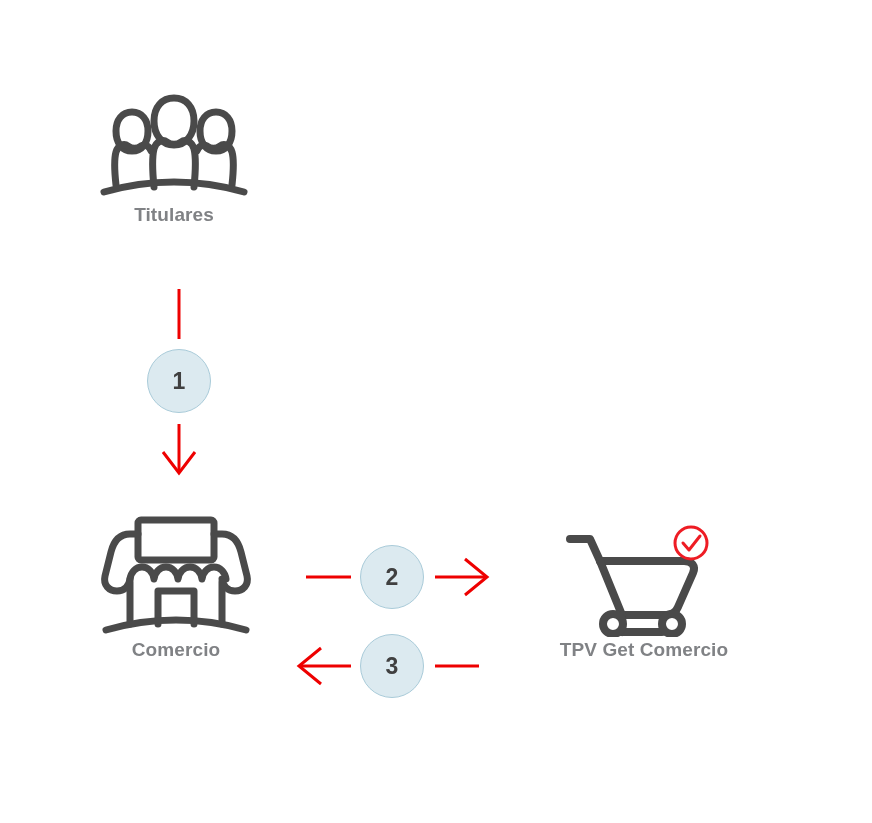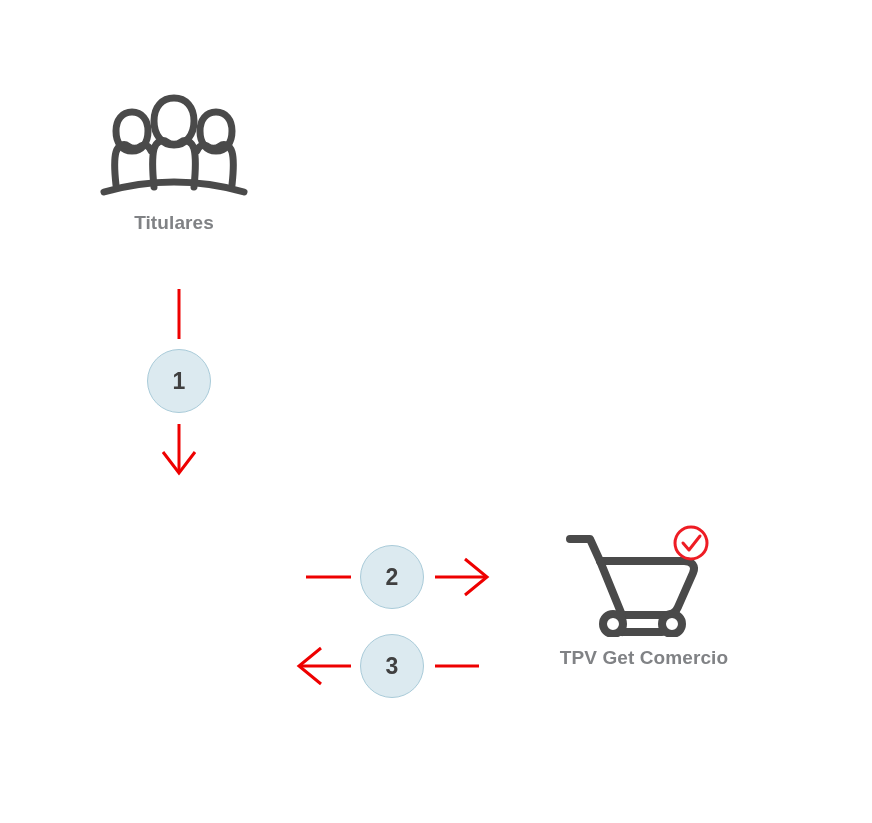--- a/index.html
+++ b/index.html
@@ -29,21 +29,21 @@
     flex-direction: column;
     align-items: center;
   }
 
   .node-icon {
     display: block;
     line-height: 0;
   }
 
   .node-label {
-    margin-top: 10px;
+    margin-top: 2px;
     font-family: "Liberation Sans", sans-serif;
     font-size: 19px;
     font-weight: bold;
     color: #808285;
     letter-spacing: 0.1px;
     white-space: nowrap;
     text-align: center;
   }
 
   
@@ -136,20 +136,42 @@
         <path d="M22 93 c-2 -18 -2 -26 0 -33 c2 -7 8 -9 12 -6 c4 3 9 3 13 0 c3 -2 8 -1 10 5"></path>
 
         <path d="M138 93 c2 -18 2 -26 0 -33 c-2 -7 -8 -9 -12 -6 c-4 3 -9 3 -13 0 c-3 -2 -8 -1 -10 5"></path>
 
         <path d="M10 100 c24 -7 46 -10 70 -10 c24 0 46 3 70 10"></path>
       </svg>
     </span>
     <span class="node-label">Titulares</span>
   </div>
 
+  <div class="node" id="node-comercio">
+    <span class="node-icon">
+      <svg width="160" height="125" viewBox="0 0 160 125" xmlns="http://www.w3.org/2000/svg" fill="none" stroke="#4a4a4a" stroke-width="7" stroke-linecap="round" stroke-linejoin="round">
+
+        <rect x="42" y="8" width="76" height="40" rx="3"></rect>
+
+        <path d="M42 22 h-8 c-10 0 -16 6 -19 18 l-6 24 c-2 9 4 15 12 15 c7 0 12 -5 13 -12"></path>
+
+        <path d="M118 22 h8 c10 0 16 6 19 18 l6 24 c2 9 -4 15 -12 15 c-7 0 -12 -5 -13 -12"></path>
+
+        <path d="M34 67 c1 -7 6 -12 12 -12 c6 0 11 5 12 12 c1 -7 6 -12 12 -12 c6 0 11 5 12 12 c1 -7 6 -12 12 -12 c6 0 11 5 12 12 c1 -7 6 -12 12 -12 c6 0 11 5 12 12"></path>
+
+        <path d="M34 70 v42"></path>
+        <path d="M126 70 v42"></path>
+
+        <path d="M62 112 v-33 h36 v33"></path>
+
+        <path d="M10 118 c24 -7 46 -10 70 -10 c24 0 46 3 70 10"></path>
+      </svg>
+    </span>
+    <span class="node-label">Comercio</span>
+  </div>
 
   <div class="node" id="node-tpv">
     <span class="node-icon">
       <svg width="176" height="125" viewBox="0 0 176 125" xmlns="http://www.w3.org/2000/svg" fill="none" stroke-linecap="round" stroke-linejoin="round">
         <g stroke="#4a4a4a" stroke-width="8" fill="none">
 
           <path d="M14 27 h20 l10 22"></path>
           <path d="M44 49 h84 c8 0 12 5 9 12 l-15 34 c-2 5 -6 8 -12 8 h-44"></path>
           <path d="M66 103 l-22 -54"></path>
 

